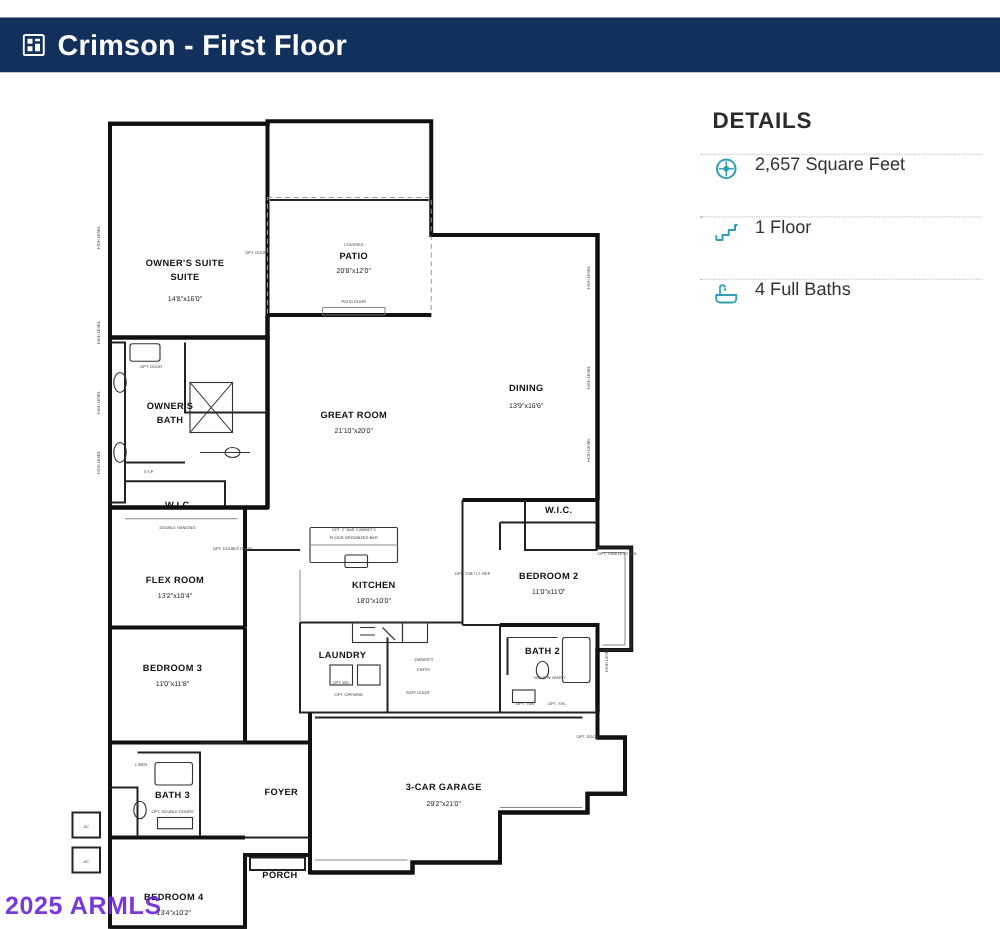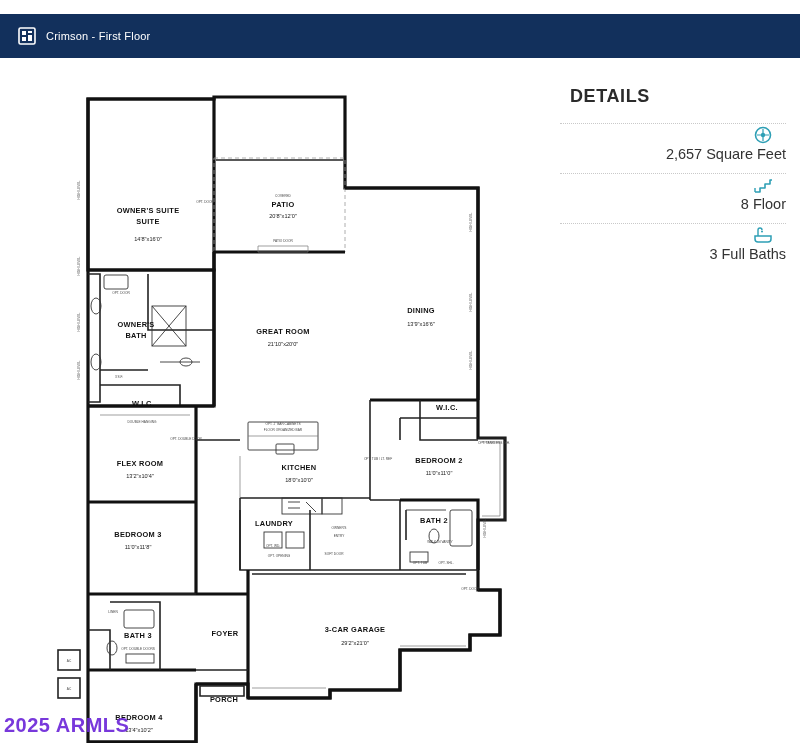--- a/index.html
+++ b/index.html
@@ -23,22 +23,22 @@
     display: flex; align-items: center;
     padding-left: 18px;
     color: #ffffff;
   }
   #header .hicon {
     width: 18px; height: 18px;
     margin-right: 10px;
     display: block;
   }
   #header .htitle {
-    font-size: 11px;
-    font-weight: normal;
+    font-size: 23px;
+    font-weight: bold;
     letter-spacing: 0.2px;
     white-space: nowrap;
   }
   
   #content {
     position: absolute;
     top: 58px; left: 0;
     width: 800px; height: 685px;
     background: #ffffff;
   }
@@ -55,25 +55,24 @@
   }
   #details-title {
     font-size: 18px;
     font-weight: bold;
     color: #2b2b2b;
     letter-spacing: 0.6px;
     padding: 14px 0 16px 10px;
   }
   .detail-row {
     display: flex;
-    align-items: flex-end;
+    align-items: flex-start;
     border-top: 1px dotted #c9c9c9;
     height: 50px;
     padding-left: 10px;
-    flex-direction: column;
   }
   .detail-row .dicon {
     width: 22px; height: 22px;
     margin-right: 12px;
     flex: 0 0 22px;
     display: block;
   }
   .detail-row .dlabel {
     font-size: 14.5px;
     color: #333333;
@@ -365,33 +364,33 @@
         <span class="dlabel">2,657 Square Feet</span>
       </div>
 
       <div class="detail-row">
         <span class="dicon">
           <svg width="22" height="22" viewBox="0 0 22 22">
             <path d="M3 18 h5 v-4 h5 v-4 h5 v-4 h2" fill="none" stroke="#2e9fb5" stroke-width="1.6" stroke-linejoin="round"></path>
             <path d="M3 18 L3 14" stroke="#2e9fb5" stroke-width="1.4"></path>
           </svg>
         </span>
-        <span class="dlabel">8 Floor</span>
+        <span class="dlabel">1 Floor</span>
       </div>
 
 
       <div class="detail-row">
         <span class="dicon">
           <svg width="22" height="22" viewBox="0 0 22 22">
             <path d="M3 12 h16 v3 a3 3 0 0 1 -3 3 h-10 a3 3 0 0 1 -3 -3 z" fill="none" stroke="#2e9fb5" stroke-width="1.5"></path>
             <path d="M6 12 V6 a2 2 0 0 1 4 0" fill="none" stroke="#2e9fb5" stroke-width="1.4"></path>
             <circle cx="10" cy="7.5" r="1" fill="#2e9fb5"></circle>
           </svg>
         </span>
-        <span class="dlabel">3 Full Baths</span>
+        <span class="dlabel">4 Full Baths</span>
       </div>
 
     </div>
 
   </div>
 
   <div id="watermark">2025 ARMLS</div>
 </div>
 
 </body></html>

